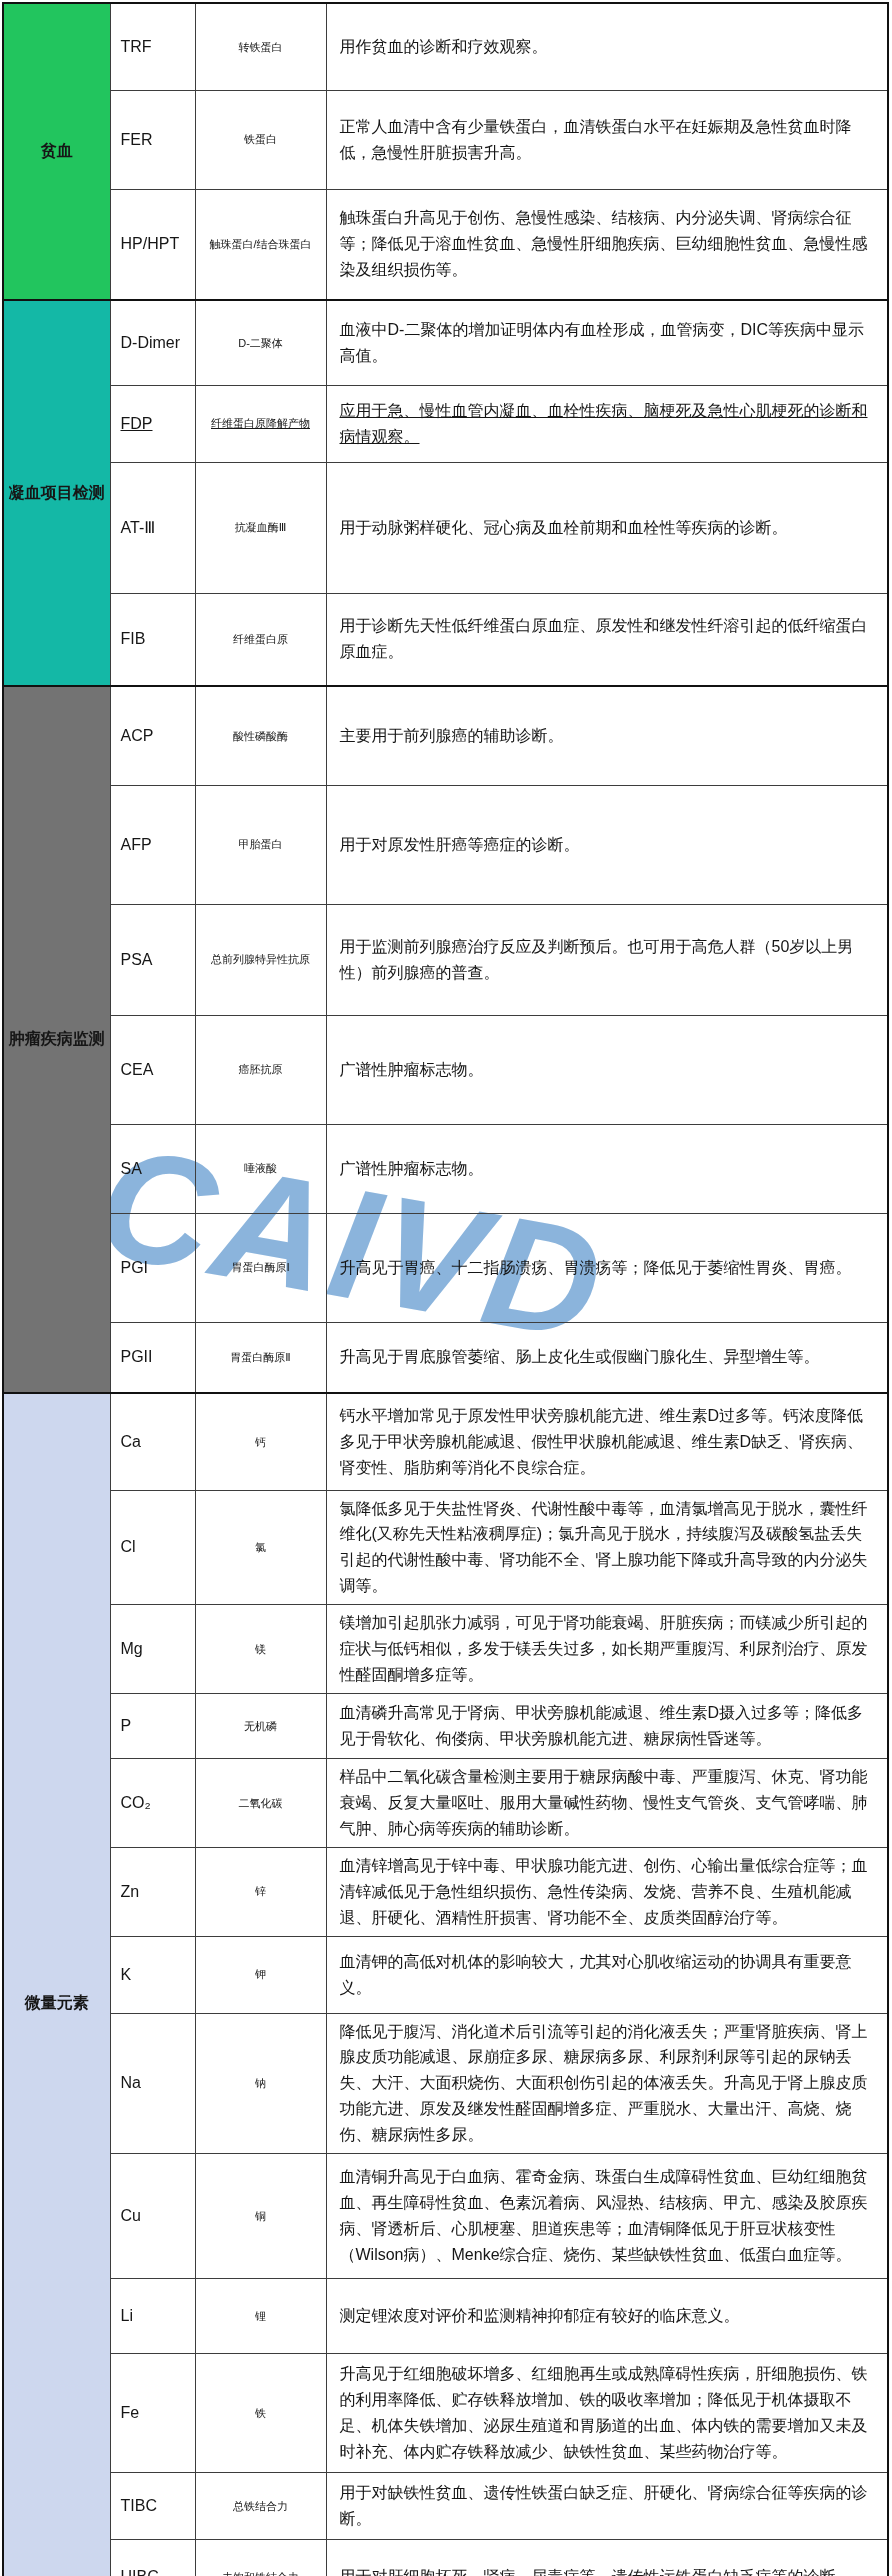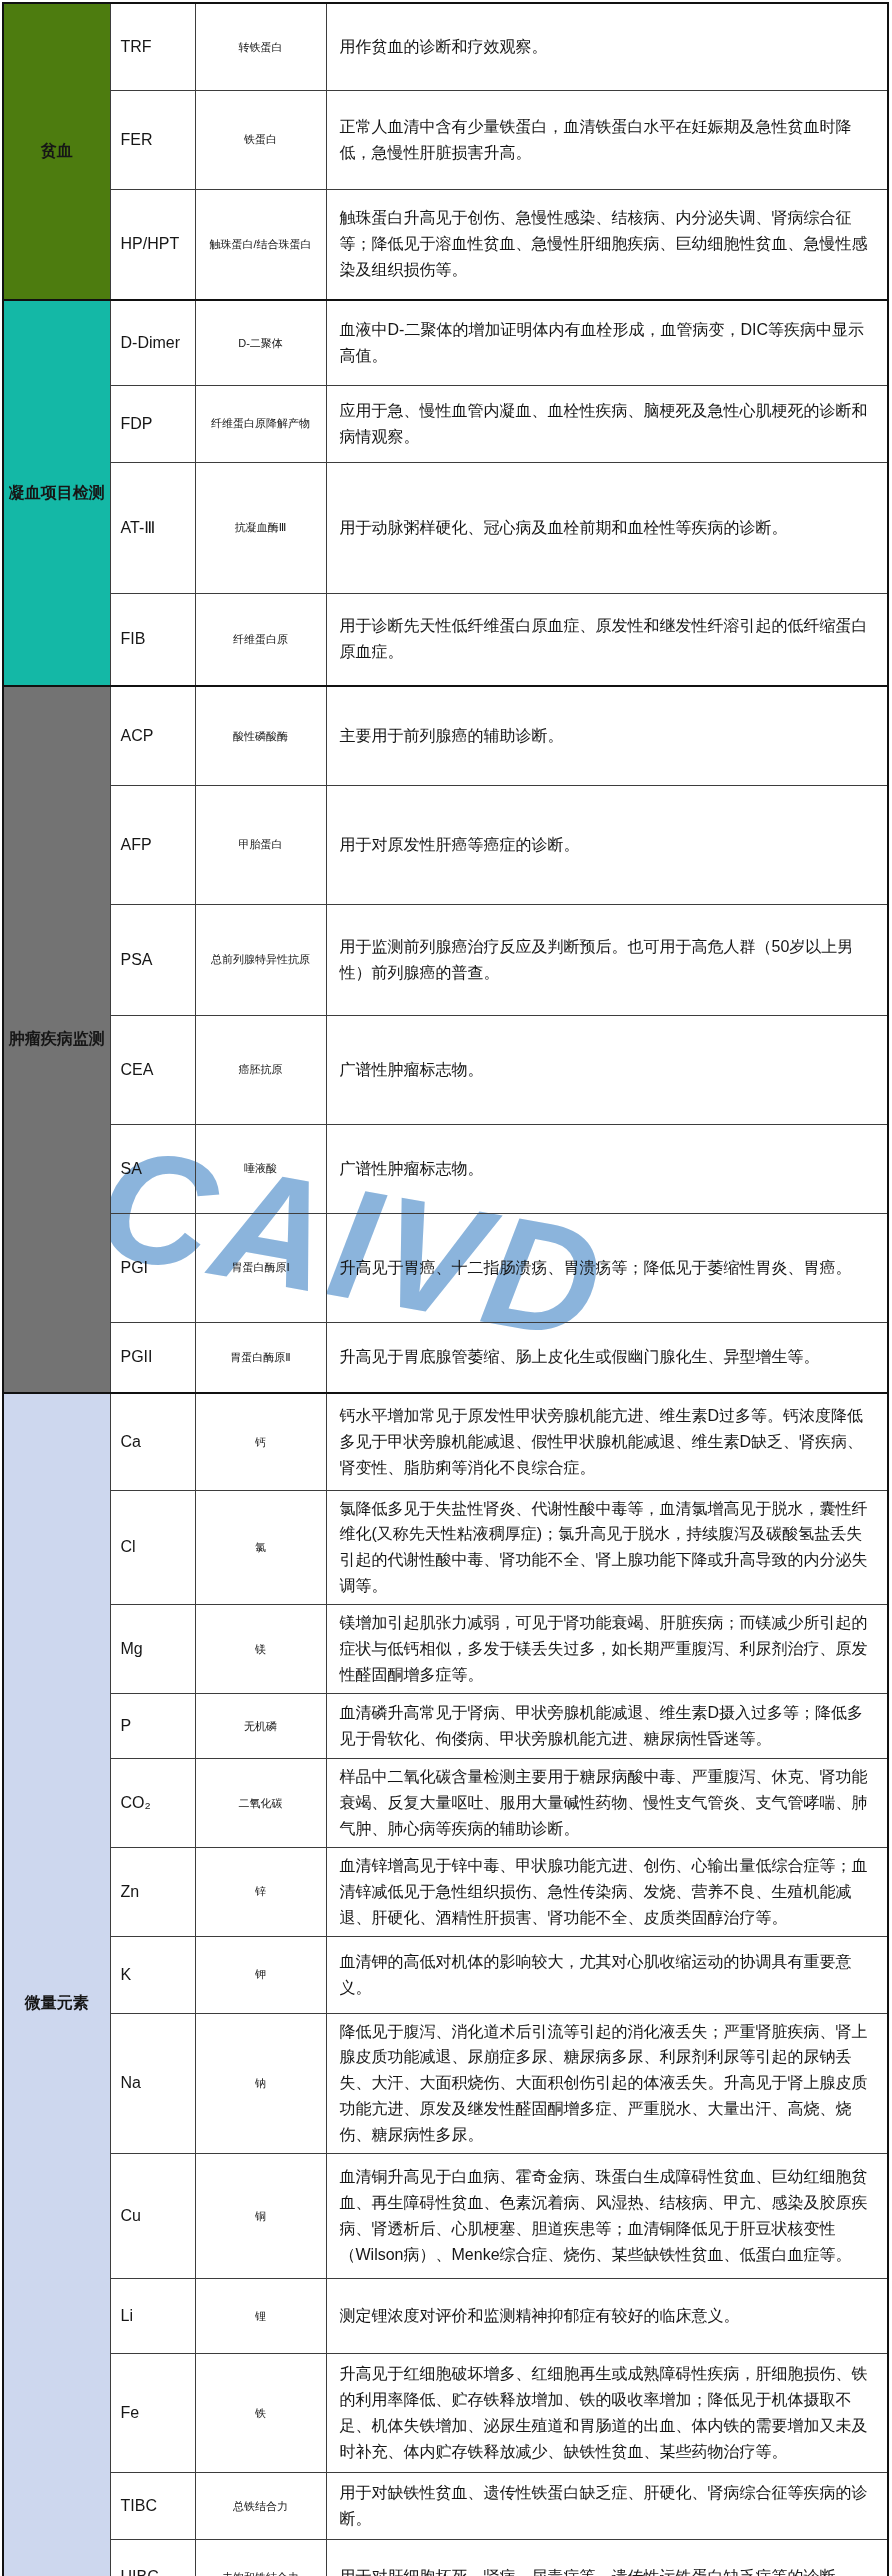--- a/index.html
+++ b/index.html
@@ -35,42 +35,42 @@
   <div class="watermark">CAIVD</div>
   <table class="lab">
     <colgroup>
       <col style="width:107px">
       <col style="width:85px">
       <col style="width:131px">
       <col>
     </colgroup>
     <tbody>
         <tr style="height: 87px;">
-          <td rowspan="3" class="cat" style="background: #4d7c0f;">贫血</td>
+          <td rowspan="3" class="cat" style="background: #22c55e;">贫血</td>
           <td class="abbr">TRF</td>
           <td class="name">转铁蛋白</td>
           <td class="desc">用作贫血的诊断和疗效观察。</td>
         </tr>
         <tr style="height: 99px;">
           <td class="abbr">FER</td>
           <td class="name">铁蛋白</td>
           <td class="desc">正常人血清中含有少量铁蛋白，血清铁蛋白水平在妊娠期及急性贫血时降低，急慢性肝脏损害升高。</td>
         </tr>
         <tr style="height: 111px;">
           <td class="abbr">HP/HPT</td>
           <td class="name">触珠蛋白/结合珠蛋白</td>
           <td class="desc">触珠蛋白升高见于创伤、急慢性感染、结核病、内分泌失调、肾病综合征等；降低见于溶血性贫血、急慢性肝细胞疾病、巨幼细胞性贫血、急慢性感染及组织损伤等。</td>
         </tr>
         <tr style="height: 85px;">
           <td rowspan="4" class="cat sec-top" style="background: #14b8a6;">凝血项目检测</td>
           <td class="abbr sec-top">D-Dimer</td>
           <td class="name sec-top">D-二聚体</td>
           <td class="desc sec-top">血液中D-二聚体的增加证明体内有血栓形成，血管病变，DIC等疾病中显示高值。</td>
         </tr>
-        <tr style="height: 77px;">
+        <tr style="height: 77px; text-decoration: underline;">
           <td class="abbr">FDP</td>
           <td class="name">纤维蛋白原降解产物</td>
           <td class="desc">应用于急、慢性血管内凝血、血栓性疾病、脑梗死及急性心肌梗死的诊断和病情观察。</td>
         </tr>
         <tr style="height: 131px;">
           <td class="abbr">AT-Ⅲ</td>
           <td class="name">抗凝血酶Ⅲ</td>
           <td class="desc">用于动脉粥样硬化、冠心病及血栓前期和血栓性等疾病的诊断。</td>
         </tr>
         <tr style="height: 93px;">

